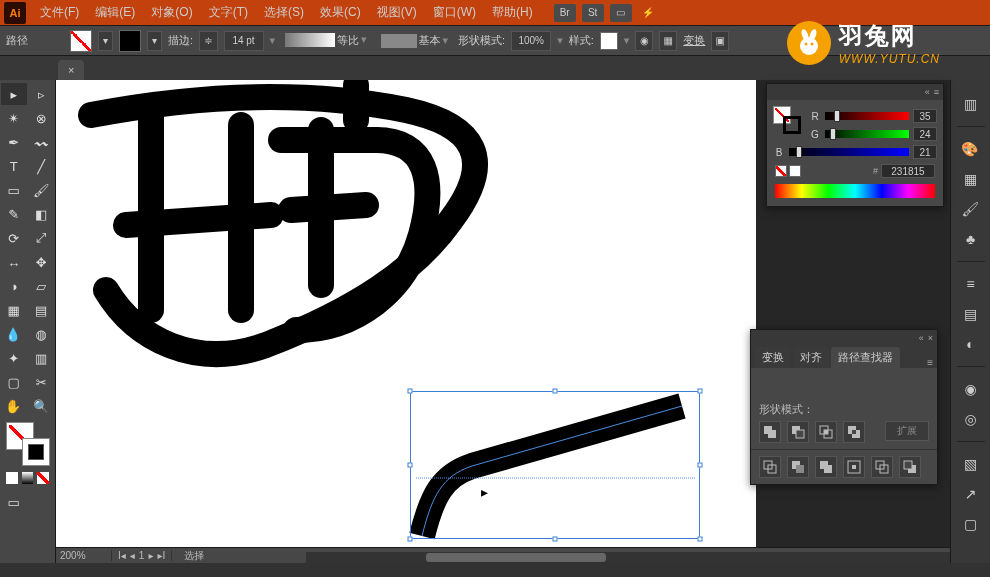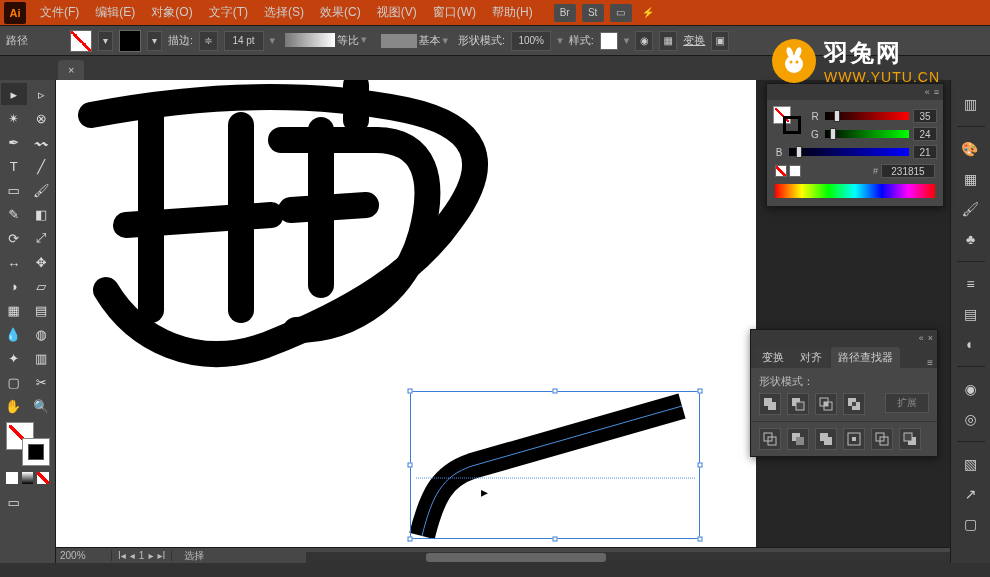--- a/index.html
+++ b/index.html
@@ -149,48 +149,48 @@
   height: 14px; margin: 6px 2px 2px;
   background: linear-gradient(to right, #f00, #ff0, #0f0, #0ff, #00f, #f0f, #f00);
 }
 .panel-pf { right: 52px; top: 249px; width: 188px; }
 .pf-tabs { display: flex; background: #383838; height: 22px; align-items: flex-end;
   padding: 0 4px; gap: 2px; }
 .pf-tab { padding: 3px 7px; font-size: 11px; background: #3a3a3a;
   border-top-left-radius: 3px; border-top-right-radius: 3px; cursor: pointer; }
 .pf-tab.active { background: #474747; }
 .pf-section { padding: 6px 8px; }
-.pf-lab { font-size: 11px; color: #bbb; margin-bottom: 4px; }
+.pf-lab { font-size: 11px; color: #bbb; margin-bottom: 4px; margin-top: 28px; }
 .pf-row { display: flex; gap: 6px; }
 .pf-btn { width: 22px; height: 22px; background: #3a3a3a; border: 1px solid #555;
   display: flex; align-items: center; justify-content: center; cursor: pointer; }
 .pf-btn svg { width: 14px; height: 14px; }
 .pf-expand { width: 44px; height: 20px; background: #3a3a3a; border: 1px solid #555;
   font-size: 10px; display: flex; align-items: center; justify-content: center; color: #888; }
 .statusbar {
   position: absolute; left: 56px; right: 40px; bottom: 0; height: 16px;
   background: #474747; border-top: 1px solid #1a1a1a;
   display: flex; align-items: center; font-size: 10px; color: #bbb;
 }
 .sb-zoom { width: 56px; padding: 0 4px; border-right: 1px solid #333; }
 .sb-nav { display: flex; gap: 4px; padding: 0 6px; border-right: 1px solid #333; }
 .sb-nav span { cursor: pointer; }
 .sb-info { padding: 0 12px; }
 .sb-scroll { position: absolute; bottom: 0; height: 11px; left: 250px; right: 0;
   background: #333; }
 .sb-scroll::after { content: ""; position: absolute; left: 120px; width: 180px;
   top: 1px; bottom: 1px; background: #666; border-radius: 3px; }
 .watermark {
-  position: absolute; right: 50px; top: 37px; z-index: 200;
+  position: absolute; right: 50px; top: 20px; z-index: 200;
   display: flex; align-items: center; gap: 8px; pointer-events: none;
 }
 .wm-logo { width: 44px; height: 44px; background: #f5a100; border-radius: 50%;
   display: flex; align-items: center; justify-content: center; }
 .wm-text { color: #fff; font-size: 24px; font-weight: bold; letter-spacing: 2px; }
-.wm-url { color: #f5a100; font-size: 14px; letter-spacing: 1px; }
+.wm-url { color: #f5a100; font-size: 12px; letter-spacing: 1px; font-style: italic; }
 </style>
 </head>
 <body>
 
 <div class="menubar">
   <div class="ai-logo">Ai</div>
   <div class="menu-item">文件(F)</div>
   <div class="menu-item">编辑(E)</div>
   <div class="menu-item">对象(O)</div>
   <div class="menu-item">文字(T)</div>

